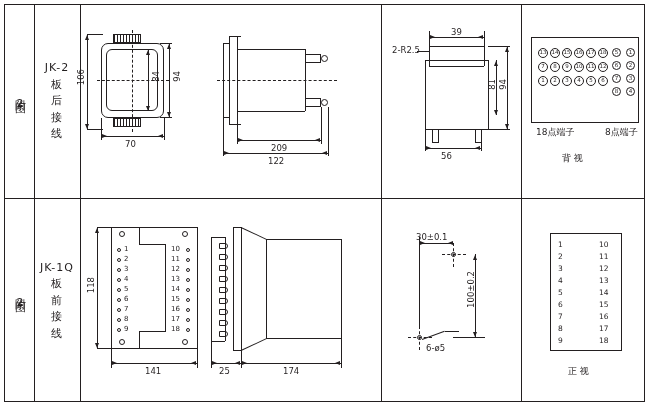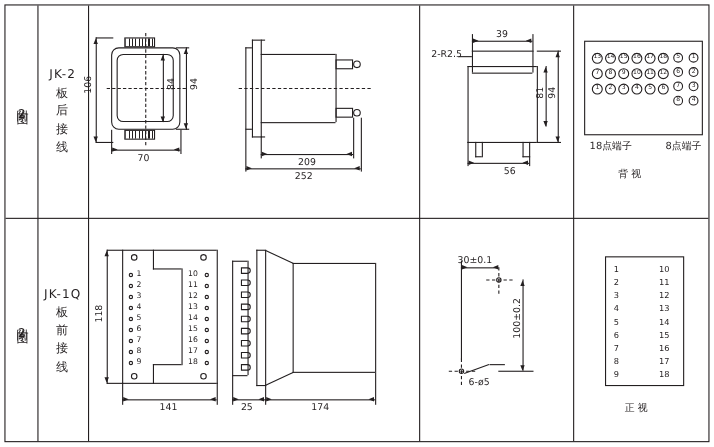--- a/index.html
+++ b/index.html
@@ -230,21 +230,21 @@
       <div class="ln hl" style="left:232px;top:135px;width:84px;"></div>
       <div class="arrowR" style="left:233px;top:132.5px;"></div>
       <div class="arrowL" style="left:310px;top:132.5px;"></div>
       <div class="txt" style="left:266px;top:138px;">209</div>
 
       <div class="ln vl" style="left:218px;top:113px;height:38px;"></div>
       <div class="ln vl" style="left:323px;top:102px;height:49px;"></div>
       <div class="ln hl" style="left:218px;top:148px;width:105px;"></div>
       <div class="arrowR" style="left:219px;top:145.5px;"></div>
       <div class="arrowL" style="left:317px;top:145.5px;"></div>
-      <div class="txt" style="left:263px;top:151px;">252</div>
+      <div class="txt" style="left:263px;top:151px;">122</div>
     </div>
 
     <div>
 
       <div class="ln hl" style="left:424px;top:41px;width:55px;"></div>
       <div class="ln vl" style="left:424px;top:41px;height:14px;"></div>
       <div class="ln vl" style="left:479px;top:41px;height:14px;"></div>
       <div class="ln hl" style="left:420px;top:55px;width:63px;"></div>
       <div class="ln vl" style="left:420px;top:55px;height:70px;"></div>
       <div class="ln vl" style="left:483px;top:55px;height:70px;"></div>
@@ -280,21 +280,21 @@
       <div class="ln hl" style="left:483px;top:124px;width:22px;"></div>
       <div class="arrowU" style="left:499.5px;top:42px;"></div>
       <div class="arrowD" style="left:499.5px;top:119px;"></div>
       <div class="txt v" style="left:493px;top:74px;">94</div>
 
       <div class="ln vl" style="left:420px;top:124px;height:22px;"></div>
       <div class="ln vl" style="left:476px;top:137px;height:9px;"></div>
       <div class="ln hl" style="left:420px;top:143px;width:56px;"></div>
       <div class="arrowR" style="left:421px;top:140.5px;"></div>
       <div class="arrowL" style="left:470px;top:140.5px;"></div>
-      <div class="txt" style="left:453px;top:146px;">56</div>
+      <div class="txt" style="left:436px;top:146px;">56</div>
     </div>
 
     <div>
       <div class="box" style="left:526px;top:32px;width:108px;height:86px;"></div>
 
       <div>
         <div class="circ small" style="left:533px;top:43px;width:10px;height:10px;">13</div>
         <div class="circ small" style="left:545px;top:43px;width:10px;height:10px;">14</div>
         <div class="circ small" style="left:557px;top:43px;width:10px;height:10px;">15</div>
         <div class="circ small" style="left:569px;top:43px;width:10px;height:10px;">16</div>

